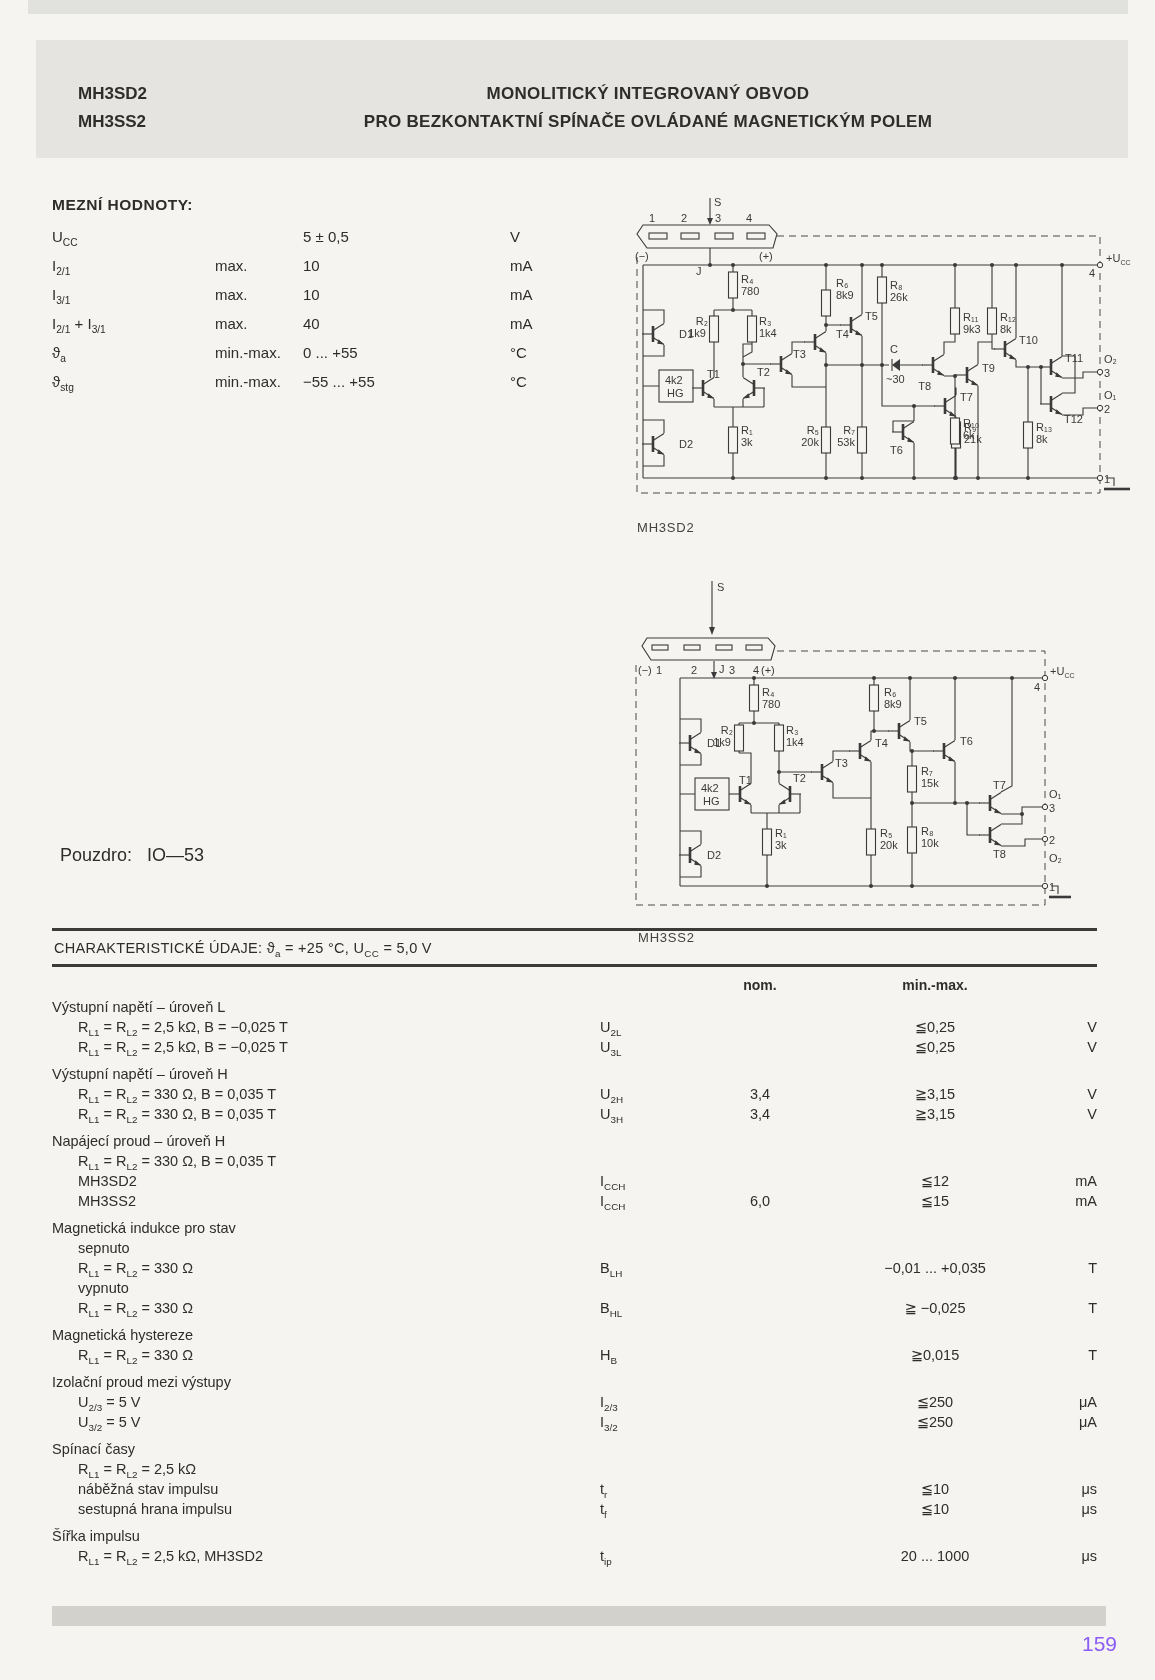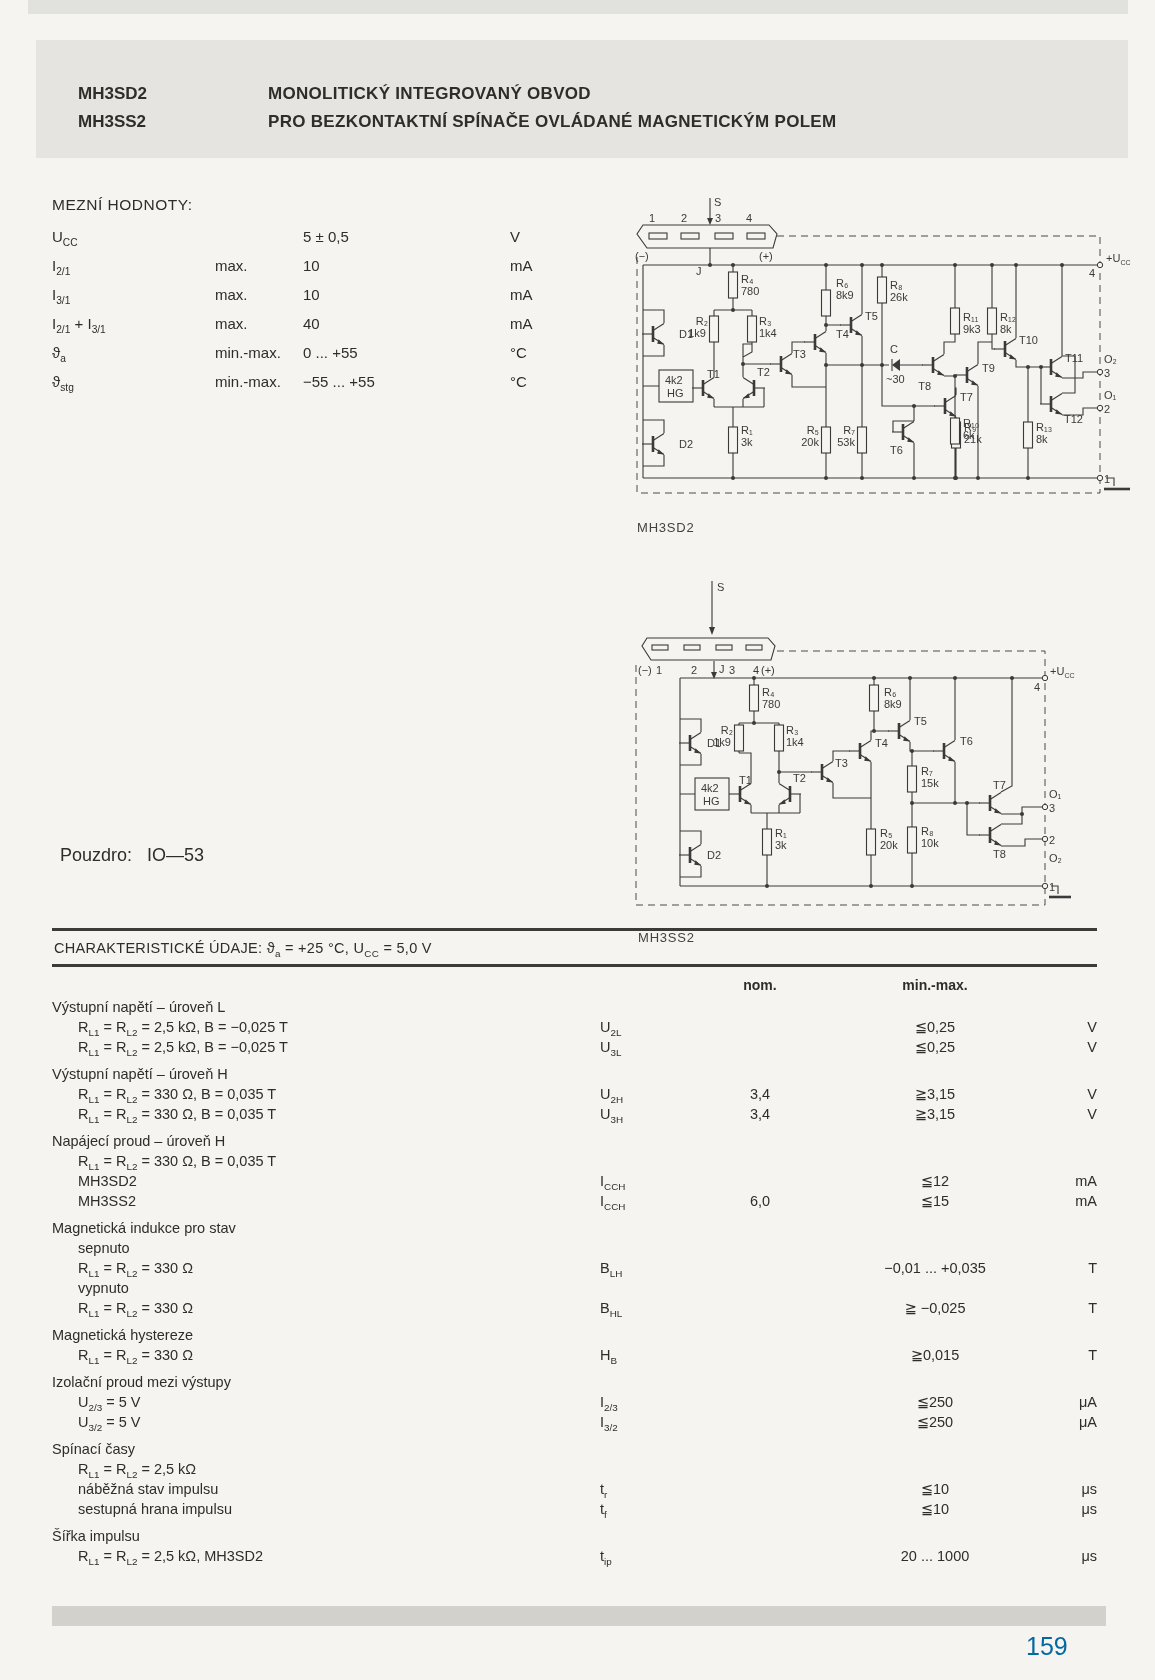--- a/index.html
+++ b/index.html
@@ -10,24 +10,24 @@
     color:#2e2d2b;overflow:hidden;
   }
   .abs{position:absolute}
   sub{font-size:0.68em;line-height:0}
   
   .band-top{left:28px;top:0;width:1100px;height:14px;background:#d9d8d4;opacity:.7}
   .band-header{left:36px;top:40px;width:1092px;height:118px;background:#e5e4e0}
   .band-bottom{left:52px;top:1606px;width:1054px;height:20px;background:#cbcac5;opacity:.85}
   
   .hdr-part{left:78px;top:80px;font-size:17px;font-weight:bold;line-height:28px}
-  .hdr-title{right:127px;top:80px;width:760px;font-size:17px;font-weight:bold;text-align:left;line-height:28px;letter-spacing:.3px}
+  .hdr-title{right:127px;top:80px;width:760px;font-size:17px;font-weight:bold;text-align:center;line-height:28px;letter-spacing:.3px}
   
   .limits{left:52px;top:196px;width:575px;font-size:15px}
-  .limits h2{font-size:15.5px;font-weight:normal;letter-spacing:.5px;margin:0 0 14px 0}
+  .limits h2{font-size:15.5px;font-weight:bold;letter-spacing:.5px;margin:0 0 14px 0}
   .lrow{display:flex;height:29px;align-items:baseline}
   .l-sym{width:163px}
   .l-cond{width:88px}
   .l-val{width:174px;text-align:left}
   .l-unit{padding-left:33px}
   
   svg{position:absolute;overflow:visible}
   svg text{font-size:11px;fill:#3a3a3a;font-family:"Liberation Sans","DejaVu Sans",sans-serif}
   svg .st{font-size:7px}
   .wire{stroke:#3a3a3a;stroke-width:1.1;fill:none}
@@ -45,21 +45,21 @@
   .chars-title{padding:9px 0 8px 2px;font-size:14.5px;letter-spacing:.3px}
   .chead{display:flex;height:30px;font-weight:bold;font-size:14px;align-items:center;padding-top:6px;box-sizing:border-box}
   .crow{display:flex;height:20px;align-items:center}
   .cblock{margin-bottom:7px}
   .c-label{width:548px}
   .ind{padding-left:26px;box-sizing:border-box}
   .c-sym{width:110px}
   .c-nom{width:100px;text-align:center}
   .c-mm{width:250px;text-align:center}
   .c-unit{width:37px;text-align:right}
-  .pagenum{left:1026px;top:1632px;font-size:25px;color:#0369a1}
+  .pagenum{left:1082px;top:1632px;font-size:21px;color:#8b5cf6}
 </style>
 </head>
 <body>
 
 <div class="abs band-top"></div>
 <div class="abs band-header"></div>
 
 <div class="abs hdr-part">
   <div>MH3SD2</div>
   <div>MH3SS2</div>

